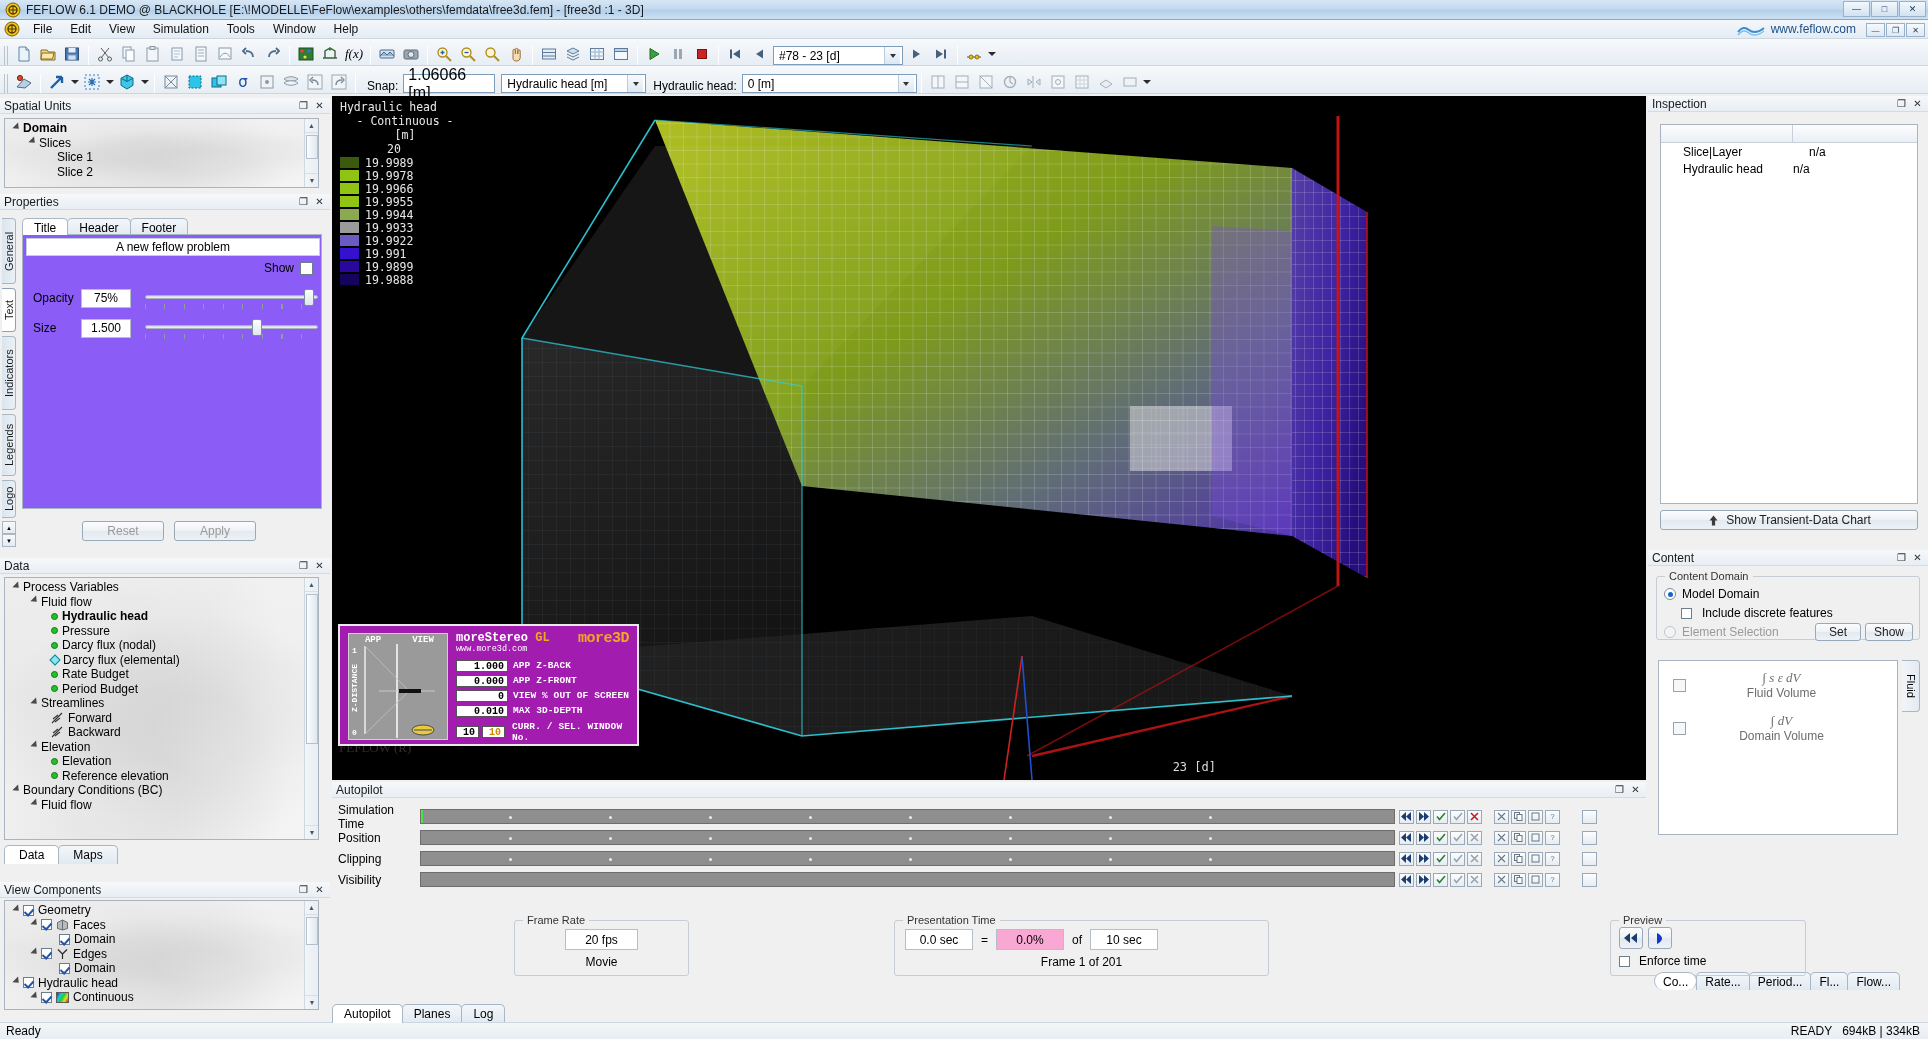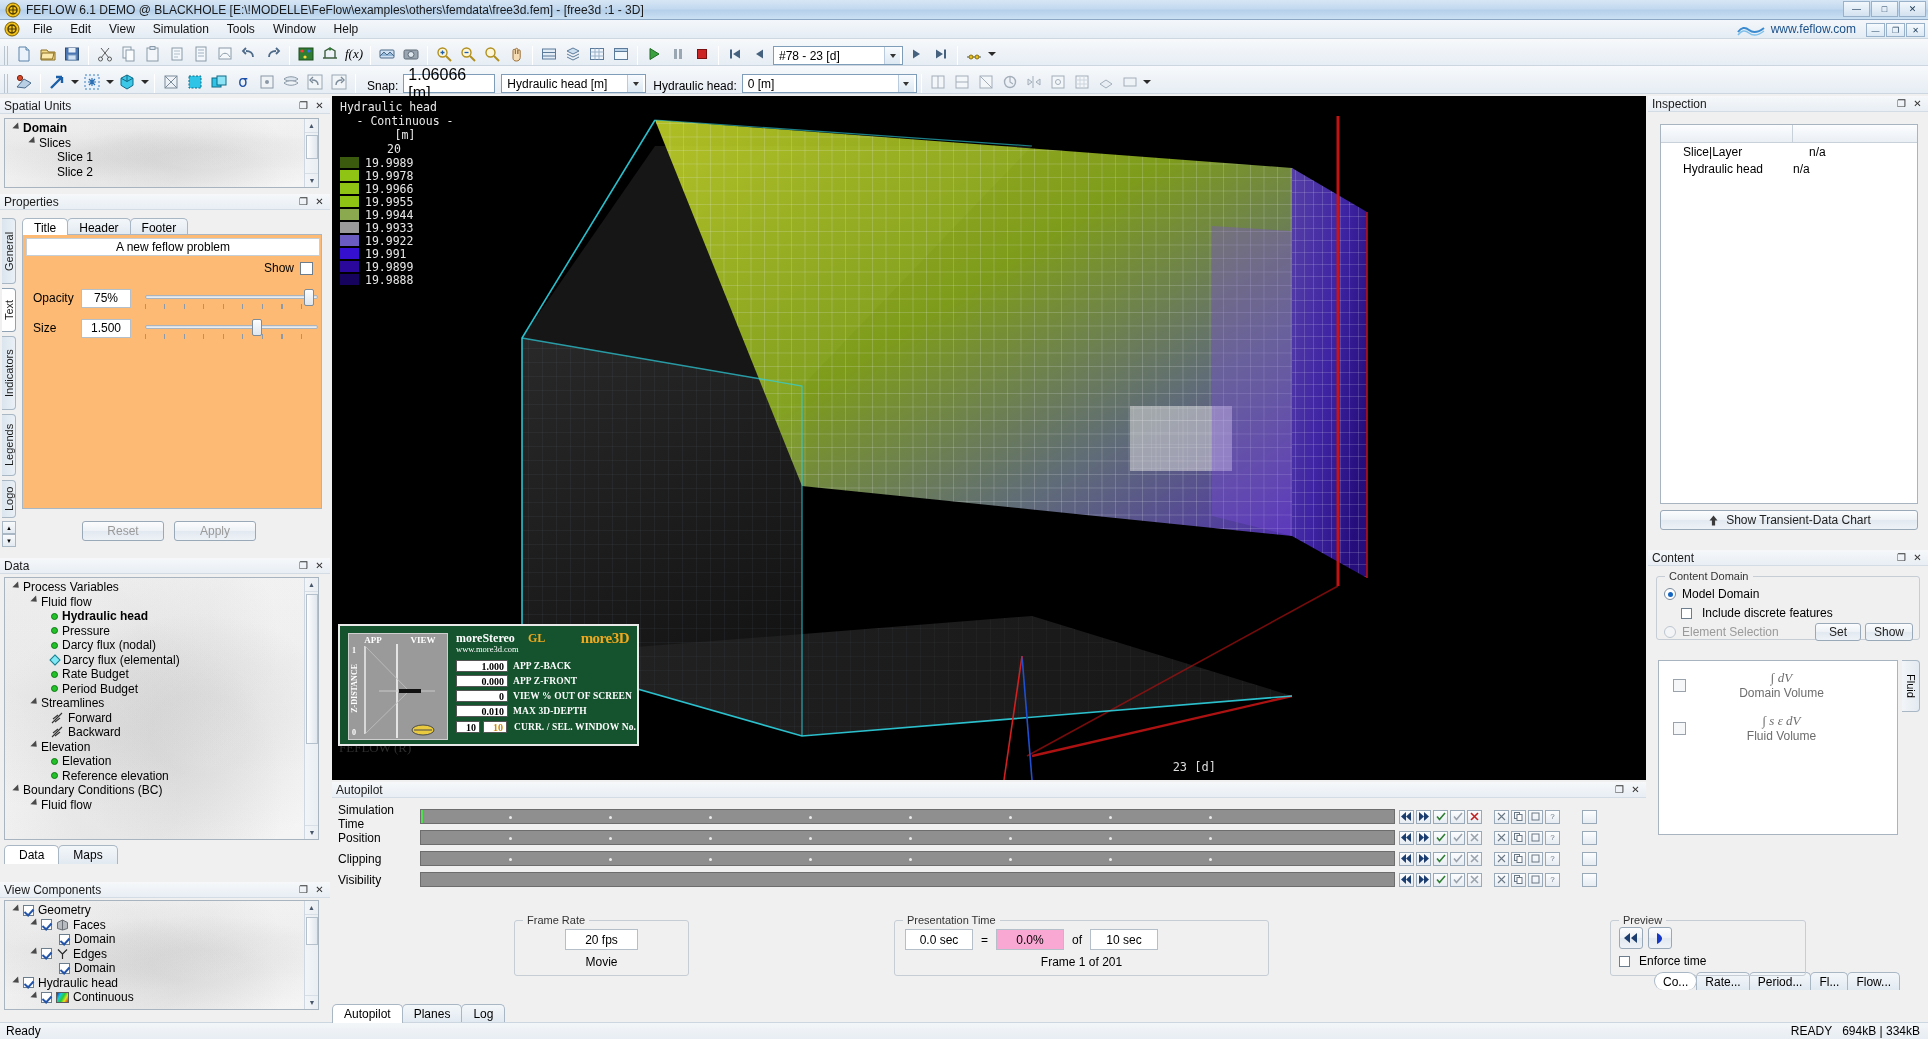--- a/index.html
+++ b/index.html
@@ -134,22 +134,22 @@
   .legend { position:absolute; color:#e8e8e8; font-family:"DejaVu Sans Mono", monospace; font-size:11.5px; }
   .legend .lg-title { text-align:left; }
   .legend .lg-sub { text-align:center; }
   .legend .lg-row { display:flex; align-items:center; height:13px; }
   .legend .sw { width:19px;height:11px;flex:none;margin-right:6px; }
   .tstamp { position:absolute; color:#dcdcdc; font-family:"DejaVu Sans Mono", monospace; font-size:12px; }
   .wm { position:absolute; color:#2e2e2e; font-size:13px; font-family:"Liberation Serif",serif; }
 
   
   .stereo {
-    position:absolute; background:#14532d; border:2px solid #e9e9e9; color:#fff;
-    font-family:Liberation Serif, serif;
+    position:absolute; background:#a21caf; border:2px solid #e9e9e9; color:#fff;
+    font-family:Liberation Mono, monospace;
   }
   .stereo .sfield {
     background:#fff; color:#000; font-weight:bold; font-size:10px; text-align:right;
     padding:0 3px; height:12px; line-height:12px; border:1px solid #555;
   }
   .stereo .slabel { font-weight:bold; font-size:9.5px; letter-spacing:0.1px; }
 
   
   .track { height:15px; background:#8f8f8f; border:1px solid #6d6d6d; position:relative; }
   .track .startmark{position:absolute;left:0;top:0;width:2px;height:100%;background:#4fe04f;}
@@ -622,21 +622,21 @@
           <span style="font-size:6px;">▼</span>
         </div>
     </div>
 
     <div class="htabs" style="position:absolute;left:22px;top:24px;">
       <div class="htab sel">Title</div>
       <div class="htab">Header</div>
       <div class="htab">Footer</div>
     </div>
 
-    <div style="position:absolute;left:22px;top:40px;width:300px;height:275px;background:#fdba74;border:1px solid #a9b7c5;">
+    <div style="position:absolute;left:22px;top:40px;width:300px;height:275px;background:#8b5cf6;border:1px solid #a9b7c5;">
       <div style="position:absolute;left:3px;top:3px;width:294px;height:18px;border:1px solid #c6ced6;display:flex;align-items:center;justify-content:center;background:#fff;font-size:12px;">A new feflow problem</div>
 
       <div style="position:absolute;right:8px;top:26px;display:flex;align-items:center;gap:6px;">
         <span>Show</span>
         <span style="width:13px;height:13px;border:1px solid #6c7d8e;background:#fff;display:inline-block;"></span>
       </div>
 
       <div style="position:absolute;left:10px;top:52px;width:285px;height:22px;display:flex;align-items:center;">
         <span style="width:48px;">Opacity</span>
         <span style="width:50px;height:19px;border:1px solid #b5bfc9;background:#fff;display:flex;align-items:center;justify-content:center;">75%</span>
@@ -960,21 +960,21 @@
           <path d="M16 12 L60 57 L16 100" fill="none" stroke="#bdbdbd" stroke-width="0.9"></path>
           <path d="M30 57 L86 57" stroke="#c9c9c9" stroke-width="1"></path>
           <path d="M50 57 L72 57" stroke="#111" stroke-width="4"></path>
           <ellipse cx="74" cy="96" rx="11" ry="5" fill="#e8c93f" stroke="#4a4a4a"></ellipse>
           <path d="M65 96h18" stroke="#4a4a4a" stroke-width="1"></path>
         </svg>
       </div>
 
       <div style="position:absolute;left:116px;top:5px;font-size:12px;font-weight:bold;">
         <span>moreStereo</span>
-        <span style="color:#f0a81e;margin-left:10px;">GL</span>
+        <span style="color:#f0a81e;margin-left:0;">GL</span>
       </div>
       <div style="position:absolute;left:116px;top:18px;font-size:8.5px;">www.more3d.com</div>
       <div style="position:absolute;right:8px;top:4px;font-size:15px;font-weight:bold;color:#f0a81e;letter-spacing:-0.5px;">more3D</div>
 
       <div id="stereo-rows" style="position:absolute;left:116px;top:32px;width:180px;">
           <div style="display: flex; align-items: center; gap: 5px; height: 15px;">
             <span class="sfield" style="width: 52px;">1.000</span>
             <span class="slabel">APP Z-BACK</span>
           </div>
           <div style="display: flex; align-items: center; gap: 5px; height: 15px;">
@@ -1056,29 +1056,29 @@
       </div>
       <div class="btn" style="position:absolute;right:58px;top:46px;width:46px;height:18px;">Set</div>
       <div class="btn" style="position:absolute;right:6px;top:46px;width:48px;height:18px;">Show</div>
     </div>
 
     <div style="position:absolute;left:10px;top:110px;width:240px;height:175px;background:#fff;border:1px solid #a8b4c0;">
       <div id="content-entries">
           <div style="display: flex; align-items: center; padding: 9px 0px 4px;">
             <span style="width: 13px; height: 13px; border: 1px solid rgb(154, 163, 172); background: rgb(245, 247, 249); flex: 0 0 auto; margin: 0px 14px;"></span>
             <div style="flex: 1 1 0%; text-align: center; padding-right: 34px; color: rgb(109, 109, 109);">
-              <div style="font-family: &quot;Liberation Serif&quot;, serif; font-style: italic; font-size: 13px;">∫ dV</div>
-              <div style="font-size: 12px;">Domain Volume</div>
+              <div style="font-family: &quot;Liberation Serif&quot;, serif; font-style: italic; font-size: 13px;">∫ s ε dV</div>
+              <div style="font-size: 12px;">Fluid Volume</div>
             </div>
           </div>
           <div style="display: flex; align-items: center; padding: 9px 0px 4px;">
             <span style="width: 13px; height: 13px; border: 1px solid rgb(154, 163, 172); background: rgb(245, 247, 249); flex: 0 0 auto; margin: 0px 14px;"></span>
             <div style="flex: 1 1 0%; text-align: center; padding-right: 34px; color: rgb(109, 109, 109);">
-              <div style="font-family: &quot;Liberation Serif&quot;, serif; font-style: italic; font-size: 13px;">∫ s ε dV</div>
-              <div style="font-size: 12px;">Fluid Volume</div>
+              <div style="font-family: &quot;Liberation Serif&quot;, serif; font-style: italic; font-size: 13px;">∫ dV</div>
+              <div style="font-size: 12px;">Domain Volume</div>
             </div>
           </div>
         </div>
     </div>
     <div style="position:absolute;right:8px;top:110px;width:18px;height:52px;background:linear-gradient(to right,#f2f5f8,#e3eaf1);border:1px solid #a9b7c5;border-left:none;border-radius:0 4px 4px 0;display:flex;align-items:center;justify-content:center;writing-mode:vertical-rl;font-size:11px;">Fluid</div>
 
     <div class="htabs" style="position:absolute;left:6px;top:422px;">
       <div class="htab sel" style="padding:0 8px;height:18px;border-radius:9px;">Co...</div>
       <div class="htab" style="padding:0 8px;height:18px;">Rate...</div>
       <div class="htab" style="padding:0 8px;height:18px;">Period...</div>

